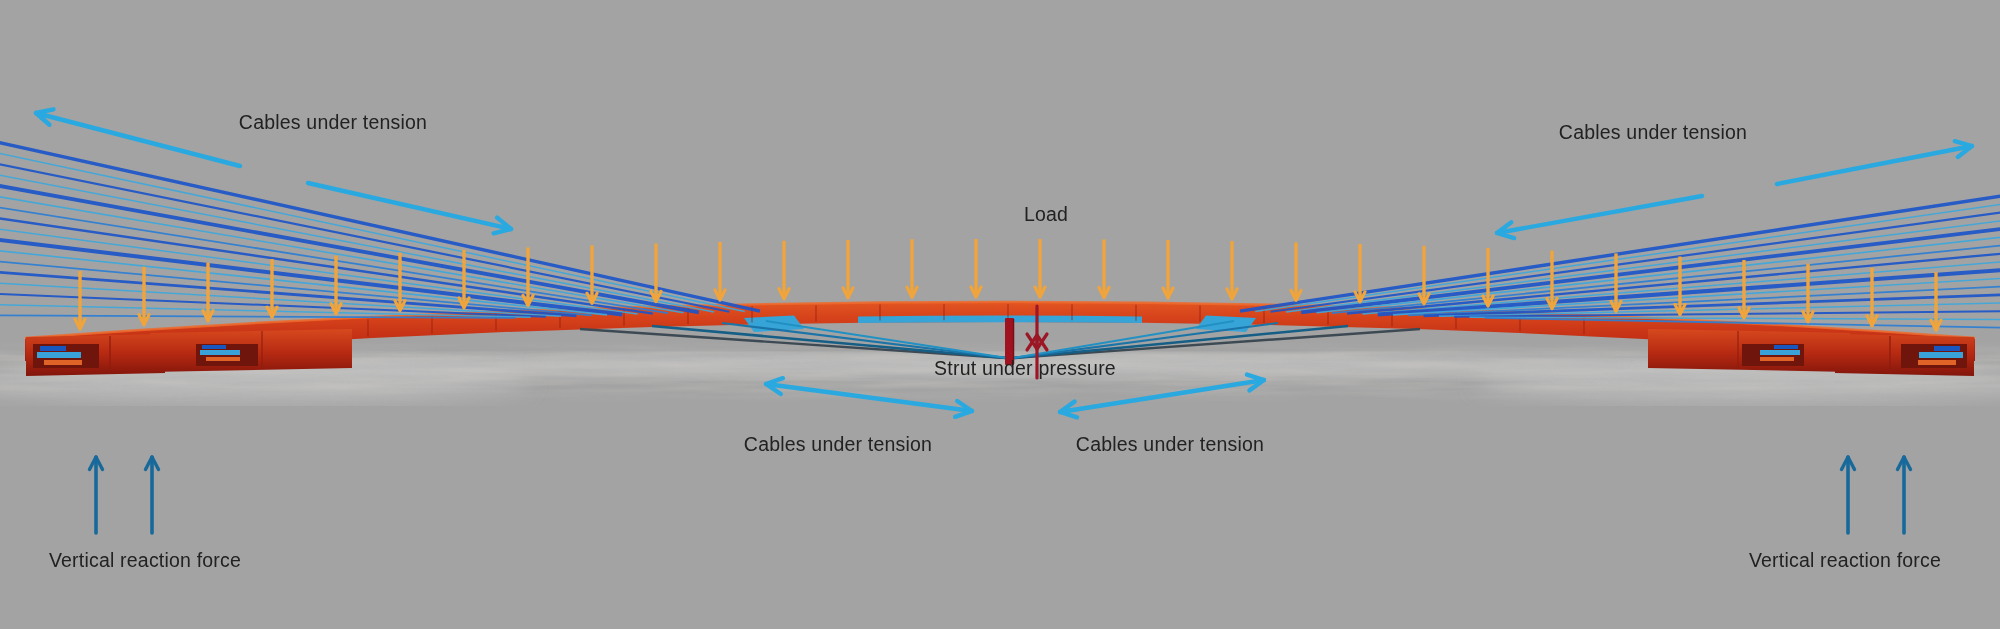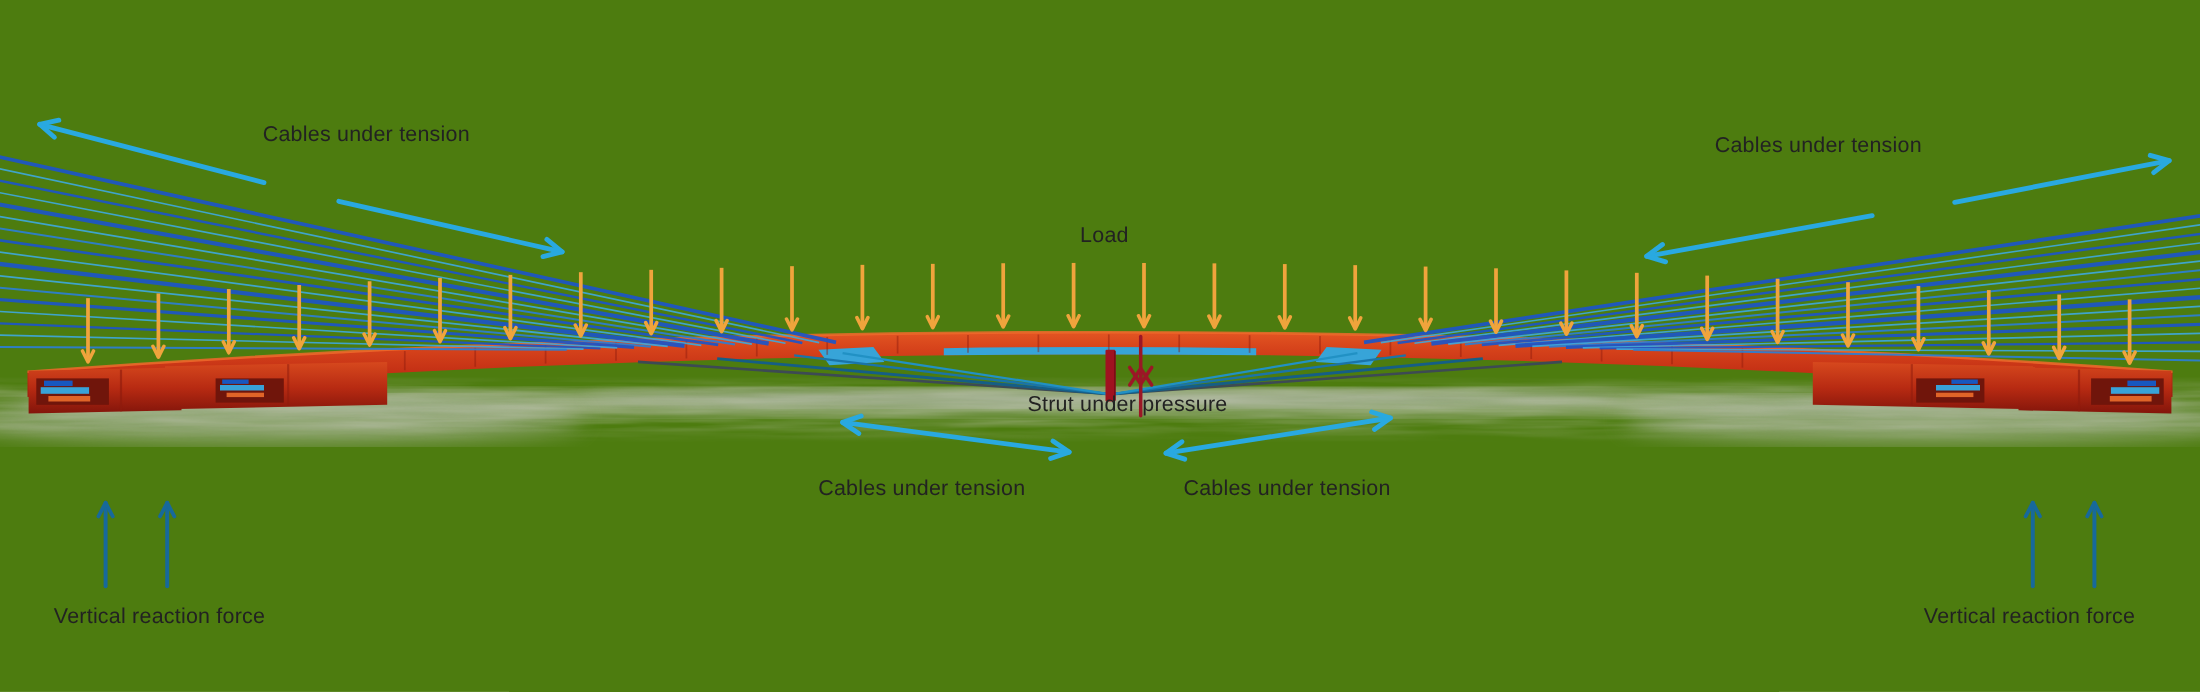--- a/index.html
+++ b/index.html
@@ -1,17 +1,17 @@
 <!DOCTYPE html>
 <html><head>
 <meta charset="utf-8">
 <style>
   html,body{margin:0;padding:0;background:#ffffff;}
   .stage{
-    position:relative;width:2000px;height:629px;background:#4d7c0f;
+    position:relative;width:2000px;height:629px;background:#a3a3a3;
     overflow:hidden;font-family:"Liberation Sans",sans-serif;
   }
   .stage svg{position:absolute;left:0;top:0;}
   .lbl{
     position:absolute;transform:translateX(-50%);
     font-size:19.5px;line-height:1.15;color:#222222;
     white-space:nowrap;letter-spacing:.2px;
   }
 </style>
 </head>
@@ -236,19 +236,19 @@
     <g id="reaction-arrows" stroke="#17699B" stroke-width="3.6" stroke-linecap="round">
       <line x1="96" y1="533" x2="96" y2="457" marker-end="url(#mT)"></line>
       <line x1="152" y1="533" x2="152" y2="457" marker-end="url(#mT)"></line>
       <line x1="1848" y1="533" x2="1848" y2="457" marker-end="url(#mT)"></line>
       <line x1="1904" y1="533" x2="1904" y2="457" marker-end="url(#mT)"></line>
     </g>
   </svg>
 
   <div class="lbl" style="left:333px;top:111px">Cables under tension</div>
   <div class="lbl" style="left:1653px;top:121px">Cables under tension</div>
-  <div class="lbl" style="left:1004px;top:203px">Load</div>
+  <div class="lbl" style="left:1046px;top:203px">Load</div>
   <div class="lbl" style="left:1025px;top:357px">Strut under pressure</div>
   <div class="lbl" style="left:838px;top:433px">Cables under tension</div>
   <div class="lbl" style="left:1170px;top:433px">Cables under tension</div>
   <div class="lbl" style="left:145px;top:549px">Vertical reaction force</div>
   <div class="lbl" style="left:1845px;top:549px">Vertical reaction force</div>
 </div>
 
 </body></html>

